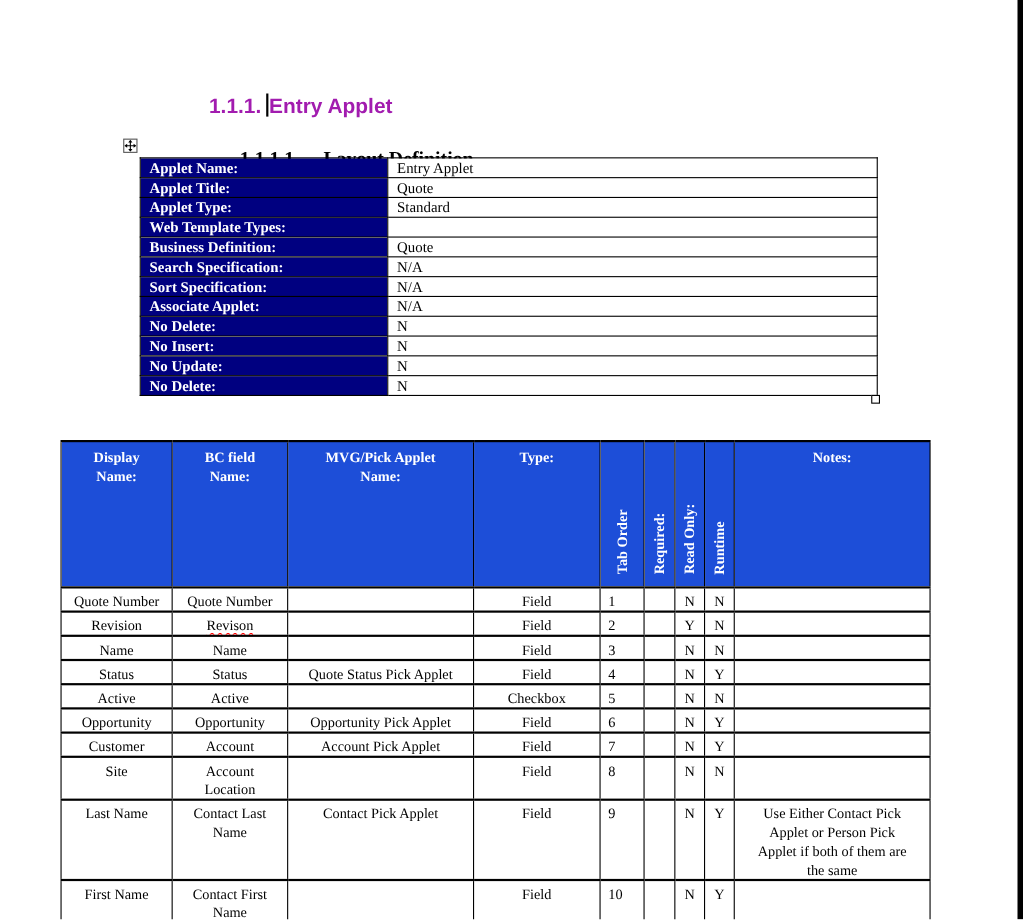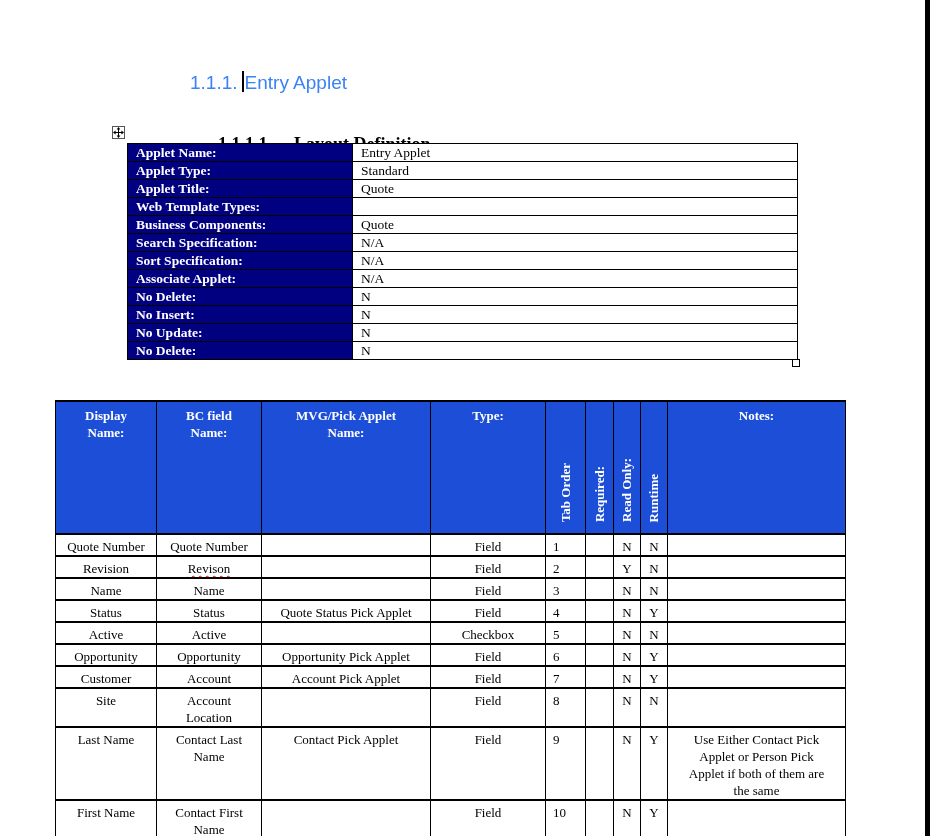--- a/index.html
+++ b/index.html
@@ -3,22 +3,22 @@
 <meta charset="utf-8">
 <style>
   html,body{margin:0;padding:0;background:#fff;}
   body{width:930px;height:836px;overflow:hidden;font-family:"Liberation Serif",serif;}
   .screen{position:relative;width:930px;height:836px;background:#fff;overflow:hidden;}
 
   
   .edge-right{position:absolute;top:0;right:0;width:5px;height:836px;background:#000;}
 
   
-  .h1{position:absolute;left:190px;top:71px;font-family:"Liberation Sans",sans-serif;
-      font-weight:normal;font-size:19px;color:#3b82f6;white-space:nowrap;line-height:24px;}
+  .h1{position:absolute;left:190px;top:85px;font-family:"Liberation Sans",sans-serif;
+      font-weight:bold;font-size:19px;color:#a21caf;white-space:nowrap;line-height:24px;}
   .h1 .numgap{display:inline-block;width:4px;}
   .caret{display:inline-block;width:2px;height:21px;background:#000;vertical-align:-3px;margin-right:1px;}
   .h2{position:absolute;left:218px;top:132px;font-family:"Liberation Serif",serif;
       font-weight:bold;font-size:18px;color:#000;white-space:nowrap;line-height:24px;}
   .h2 .numgap{display:inline-block;width:22px;}
 
   
   .move-handle{position:absolute;left:112px;top:126px;width:13px;height:13px;
       border:1px solid #555;background:#fff;box-sizing:border-box;
       display:flex;align-items:center;justify-content:center;cursor:move;}
@@ -79,33 +79,33 @@
     <colgroup>
         <col style="width:225px">
         <col style="width:445px">
       </colgroup>
     <tbody>
       <tr>
           <td class="lbl">Applet Name:</td>
           <td class="val">Entry Applet</td>
         </tr>
       <tr>
+          <td class="lbl">Applet Title:</td>
+          <td class="val">Quote</td>
+        </tr>
+      <tr>
           <td class="lbl">Applet Type:</td>
           <td class="val">Standard</td>
         </tr>
       <tr>
-          <td class="lbl">Applet Title:</td>
-          <td class="val">Quote</td>
-        </tr>
-      <tr>
           <td class="lbl">Web Template Types:</td>
           <td class="val"></td>
         </tr>
       <tr>
-          <td class="lbl">Business Components:</td>
+          <td class="lbl">Business Definition:</td>
           <td class="val">Quote</td>
         </tr>
       <tr>
           <td class="lbl">Search Specification:</td>
           <td class="val">N/A</td>
         </tr>
       <tr>
           <td class="lbl">Sort Specification:</td>
           <td class="val">N/A</td>
         </tr>

